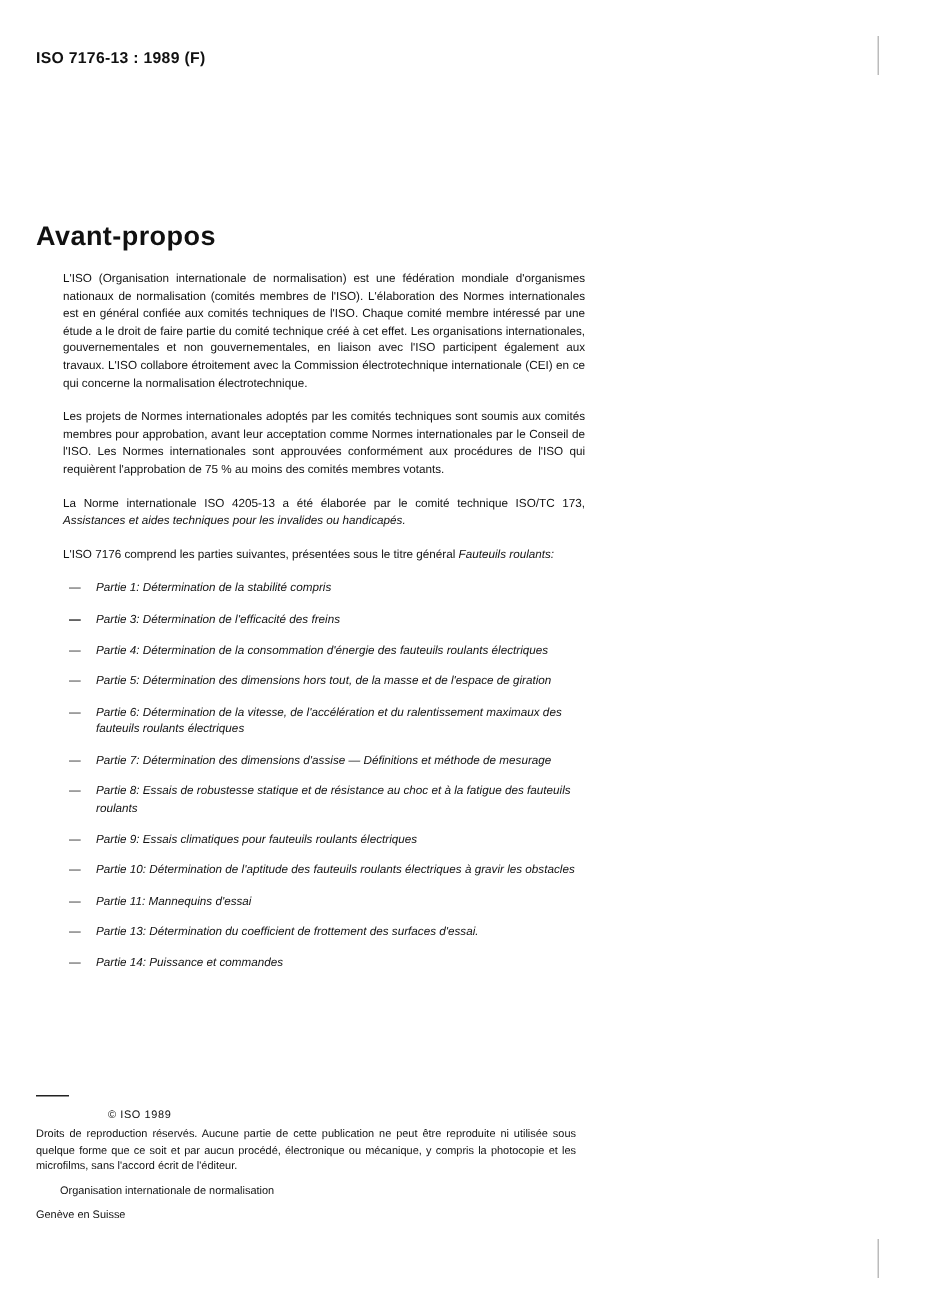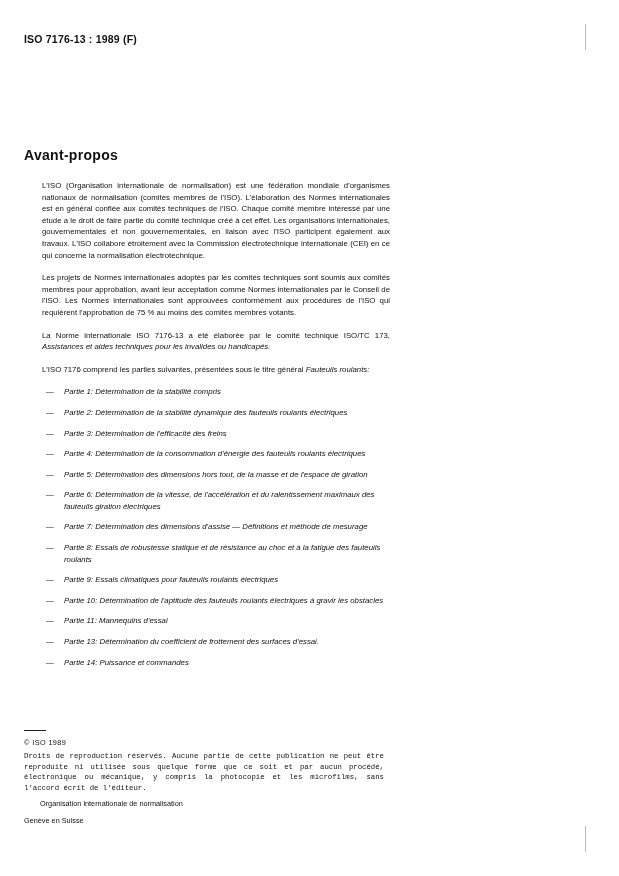--- a/index.html
+++ b/index.html
@@ -25,21 +25,21 @@
     top: 33px;
     left: 24px;
     font-size: 10.5px;
     font-weight: bold;
     letter-spacing: 0.2px;
   }
   .title {
     position: absolute;
     top: 147px;
     left: 24px;
-    font-size: 14px;
+    font-size: 18px;
     font-weight: bold;
     letter-spacing: 0.3px;
   }
   .body-col {
     position: absolute;
     top: 180px;
     left: 42px;
     width: 348px;
     font-size: 7.8px;
     line-height: 11.6px;
@@ -73,25 +73,25 @@
     position: absolute;
     left: 24px;
     top: 738px;
     width: 360px;
     font-size: 7.3px;
     line-height: 10.4px;
   }
   .footer .copy-line {
     margin-bottom: 3px;
     letter-spacing: 0.4px;
+    margin-left: 48px;
   }
   .footer .rights {
     text-align: justify;
     margin-bottom: 6px;
-    font-family: Liberation Mono, monospace;
   }
   .footer .org {
     padding-left: 16px;
     line-height: 10.6px;
   }
   .footer .printed {
     margin-top: 6px;
   }
   .rule {
     position: absolute;
@@ -119,31 +119,31 @@
   <div class="header">ISO 7176-13 : 1989 (F)</div>
 
   <div class="title">Avant-propos</div>
 
   <div class="body-col">
 
     <p class="para">L'ISO (Organisation internationale de normalisation) est une fédération mondiale d'organismes nationaux de normalisation (comités membres de l'ISO). L'élaboration des Normes internationales est en général confiée aux comités techniques de l'ISO. Chaque comité membre intéressé par une étude a le droit de faire partie du comité technique créé à cet effet. Les organisations internationales, gouvernementales et non gouvernementales, en liaison avec l'ISO participent également aux travaux. L'ISO collabore étroitement avec la Commission électrotechnique internationale (CEI) en ce qui concerne la normalisation électrotechnique.</p>
 
     <p class="para">Les projets de Normes internationales adoptés par les comités techniques sont soumis aux comités membres pour approbation, avant leur acceptation comme Normes internationales par le Conseil de l'ISO. Les Normes internationales sont approuvées conformément aux procédures de l'ISO qui requièrent l'approbation de 75 % au moins des comités membres votants.</p>
 
-    <p class="para"><span>La Norme internationale ISO 7176-13 a été élaborée par le comité technique ISO/TC 173, </span><span class="it">Assistances et aides techniques pour les invalides ou handicapés.</span></p>
+    <p class="para"><span>La Norme internationale ISO 4205-13 a été élaborée par le comité technique ISO/TC 173, </span><span class="it">Assistances et aides techniques pour les invalides ou handicapés.</span></p>
 
     <p class="para"><span>L'ISO 7176 comprend les parties suivantes, présentées sous le titre général </span><span class="it">Fauteuils roulants:</span></p>
 
     <ul class="list">
       <li><span class="dash">—</span><span>Partie 1: Détermination de la stabilité compris</span></li>
-      <li><span class="dash">—</span><span>Partie 2: Détermination de la stabilité dynamique des fauteuils roulants électriques</span></li>
+      <li><span class="dash">—</span></li>
       <li><span class="dash">—</span><span>Partie 3: Détermination de l'efficacité des freins</span></li>
       <li><span class="dash">—</span><span>Partie 4: Détermination de la consommation d'énergie des fauteuils roulants électriques</span></li>
       <li><span class="dash">—</span><span>Partie 5: Détermination des dimensions hors tout, de la masse et de l'espace de giration</span></li>
-      <li><span class="dash">—</span><span>Partie 6: Détermination de la vitesse, de l'accélération et du ralentissement maximaux des fauteuils giration électriques</span></li>
+      <li><span class="dash">—</span><span>Partie 6: Détermination de la vitesse, de l'accélération et du ralentissement maximaux des fauteuils roulants électriques</span></li>
       <li><span class="dash">—</span><span>Partie 7: Détermination des dimensions d'assise — Définitions et méthode de mesurage</span></li>
       <li><span class="dash">—</span><span>Partie 8: Essais de robustesse statique et de résistance au choc et à la fatigue des fauteuils roulants</span></li>
       <li><span class="dash">—</span><span>Partie 9: Essais climatiques pour fauteuils roulants électriques</span></li>
       <li><span class="dash">—</span><span>Partie 10: Détermination de l'aptitude des fauteuils roulants électriques à gravir les obstacles</span></li>
       <li><span class="dash">—</span><span>Partie 11: Mannequins d'essai</span></li>
       <li><span class="dash">—</span><span>Partie 13: Détermination du coefficient de frottement des surfaces d'essai.</span></li>
       <li><span class="dash">—</span><span>Partie 14: Puissance et commandes</span></li>
     </ul>
 
   </div>

